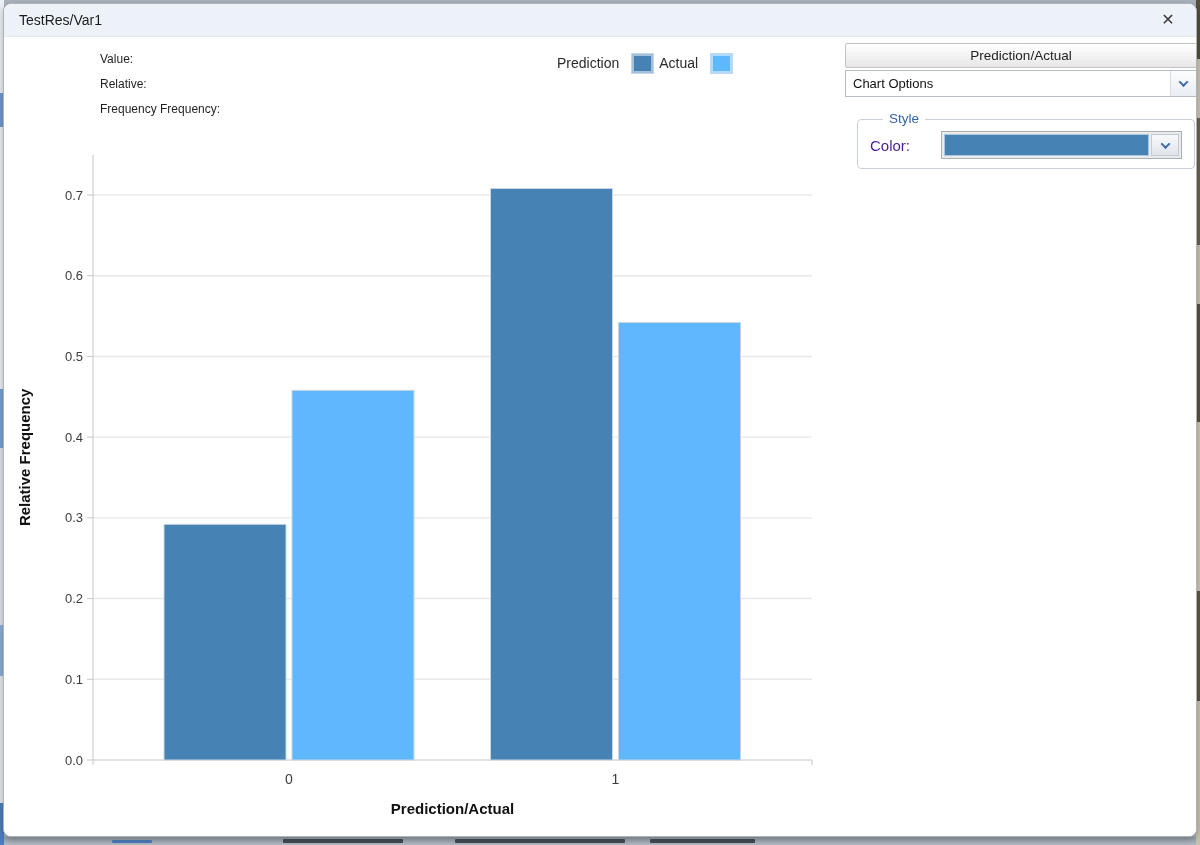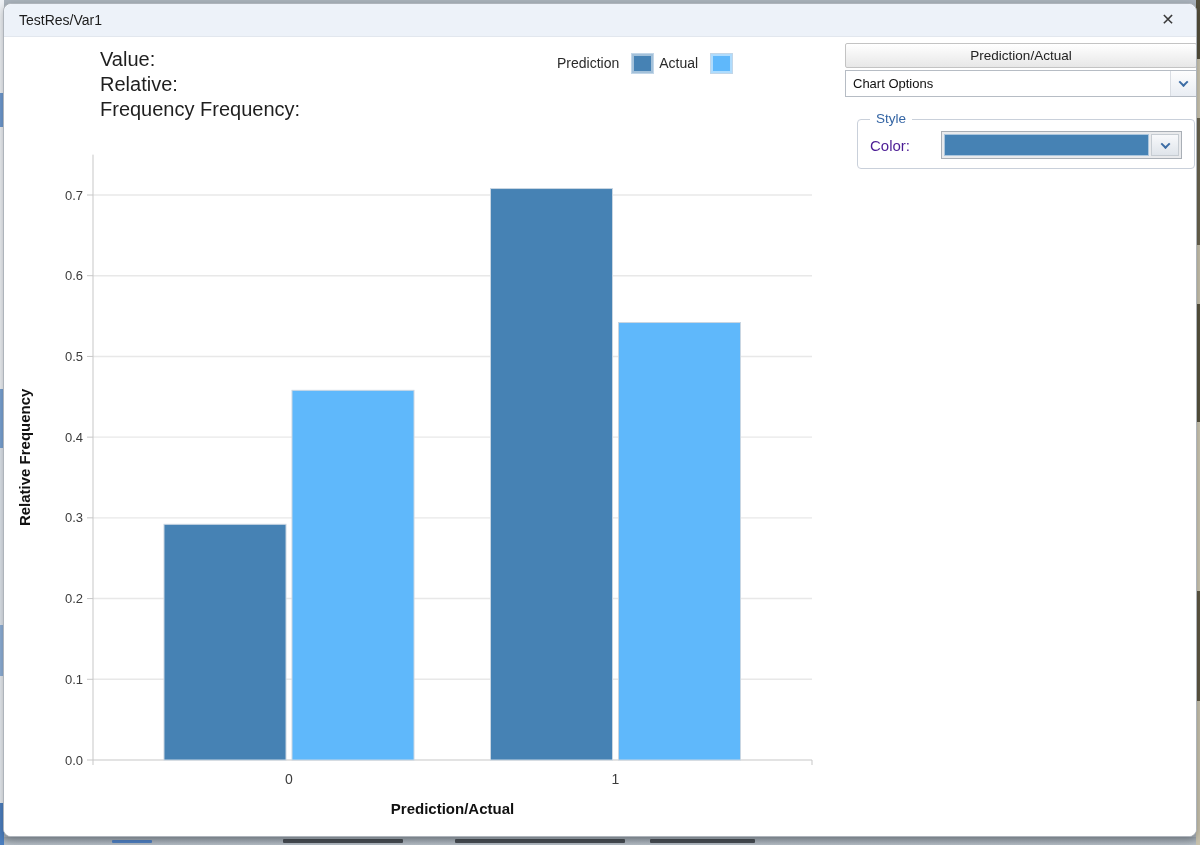--- a/index.html
+++ b/index.html
@@ -31,21 +31,21 @@
     padding:0 15px; border-radius:8px 8px 0 0; }
   .titlebar .title { font-size:14px; color:#1c1c1c; }
   .close-btn { width:26px; height:24px; display:flex; align-items:center;
     justify-content:center; cursor:default; }
   .close-btn span { font-size:16px; color:#3a3a3a; line-height:1; }
 
   .content { position:relative; width:100%; height:calc(100% - 33px); background:#fff; }
 
   
   .info-panel { position:absolute; left:96px; top:10px; }
-  .info-panel div { font-size:20px; color:#1f1f1f; line-height:25px; }
+  .info-panel div { font-size:12px; color:#1f1f1f; line-height:25px; }
 
   
   .legend { position:absolute; left:553px; top:15px; width:230px;
     display:flex; flex-direction:row; gap:5px; }
   .legend-row { display:flex; justify-content:flex-end; align-items:center;
     gap:12px; height:22px; }
   .legend-label { font-size:14px; color:#2b2b2b; }
   .legend-swatch { width:23px; height:21px; border:1px solid #c2d6e8;
     box-shadow:inset 0 0 0 2px rgba(255,255,255,.5); }
 
@@ -63,21 +63,21 @@
     justify-content:space-between; font-size:13px; color:#101010; }
   .combo .combo-text { padding-left:7px; }
   .combo .chev-area { width:26px; height:100%;
     background:linear-gradient(#fdfdfd,#e9edf3); border-left:1px solid #d9dde3;
     display:flex; align-items:center; justify-content:center; }
   .chev { display:inline-block; width:7px; height:7px; border:solid #3d6da5;
     border-width:0 2.5px 2.5px 0; transform:rotate(45deg) translate(-1px,-1px); }
 
   .style-group { position:absolute; left:853px; top:82px; width:338px; height:50px;
     border:1px solid #c9d0da; border-radius:4px; }
-  .style-group .group-title { position:absolute; top:-9px; left:12px;
+  .style-group .group-title { position:absolute; top:-9px; left:25px;
     background:#fff; padding:0 6px; font-size:13.5px; color:#3465a4; }
   .color-label { position:absolute; left:12px; top:0; height:50px;
     display:flex; align-items:center; font-size:15px; color:#4c1d95; }
   .color-combo { position:absolute; left:83px; top:11px; width:241px; height:28px;
     border:1px solid #a9afb6; background:#e9eaec; display:flex; padding:2px; }
   .color-swatch { flex:1; box-shadow:inset 0 0 0 1px rgba(255,255,255,.55); }
   .color-chev-btn { width:28px; margin-left:2px;
     background:linear-gradient(#f8f9fb,#dfe4ea); border:1px solid #c6ccd2;
     display:flex; align-items:center; justify-content:center; }
 </style>

